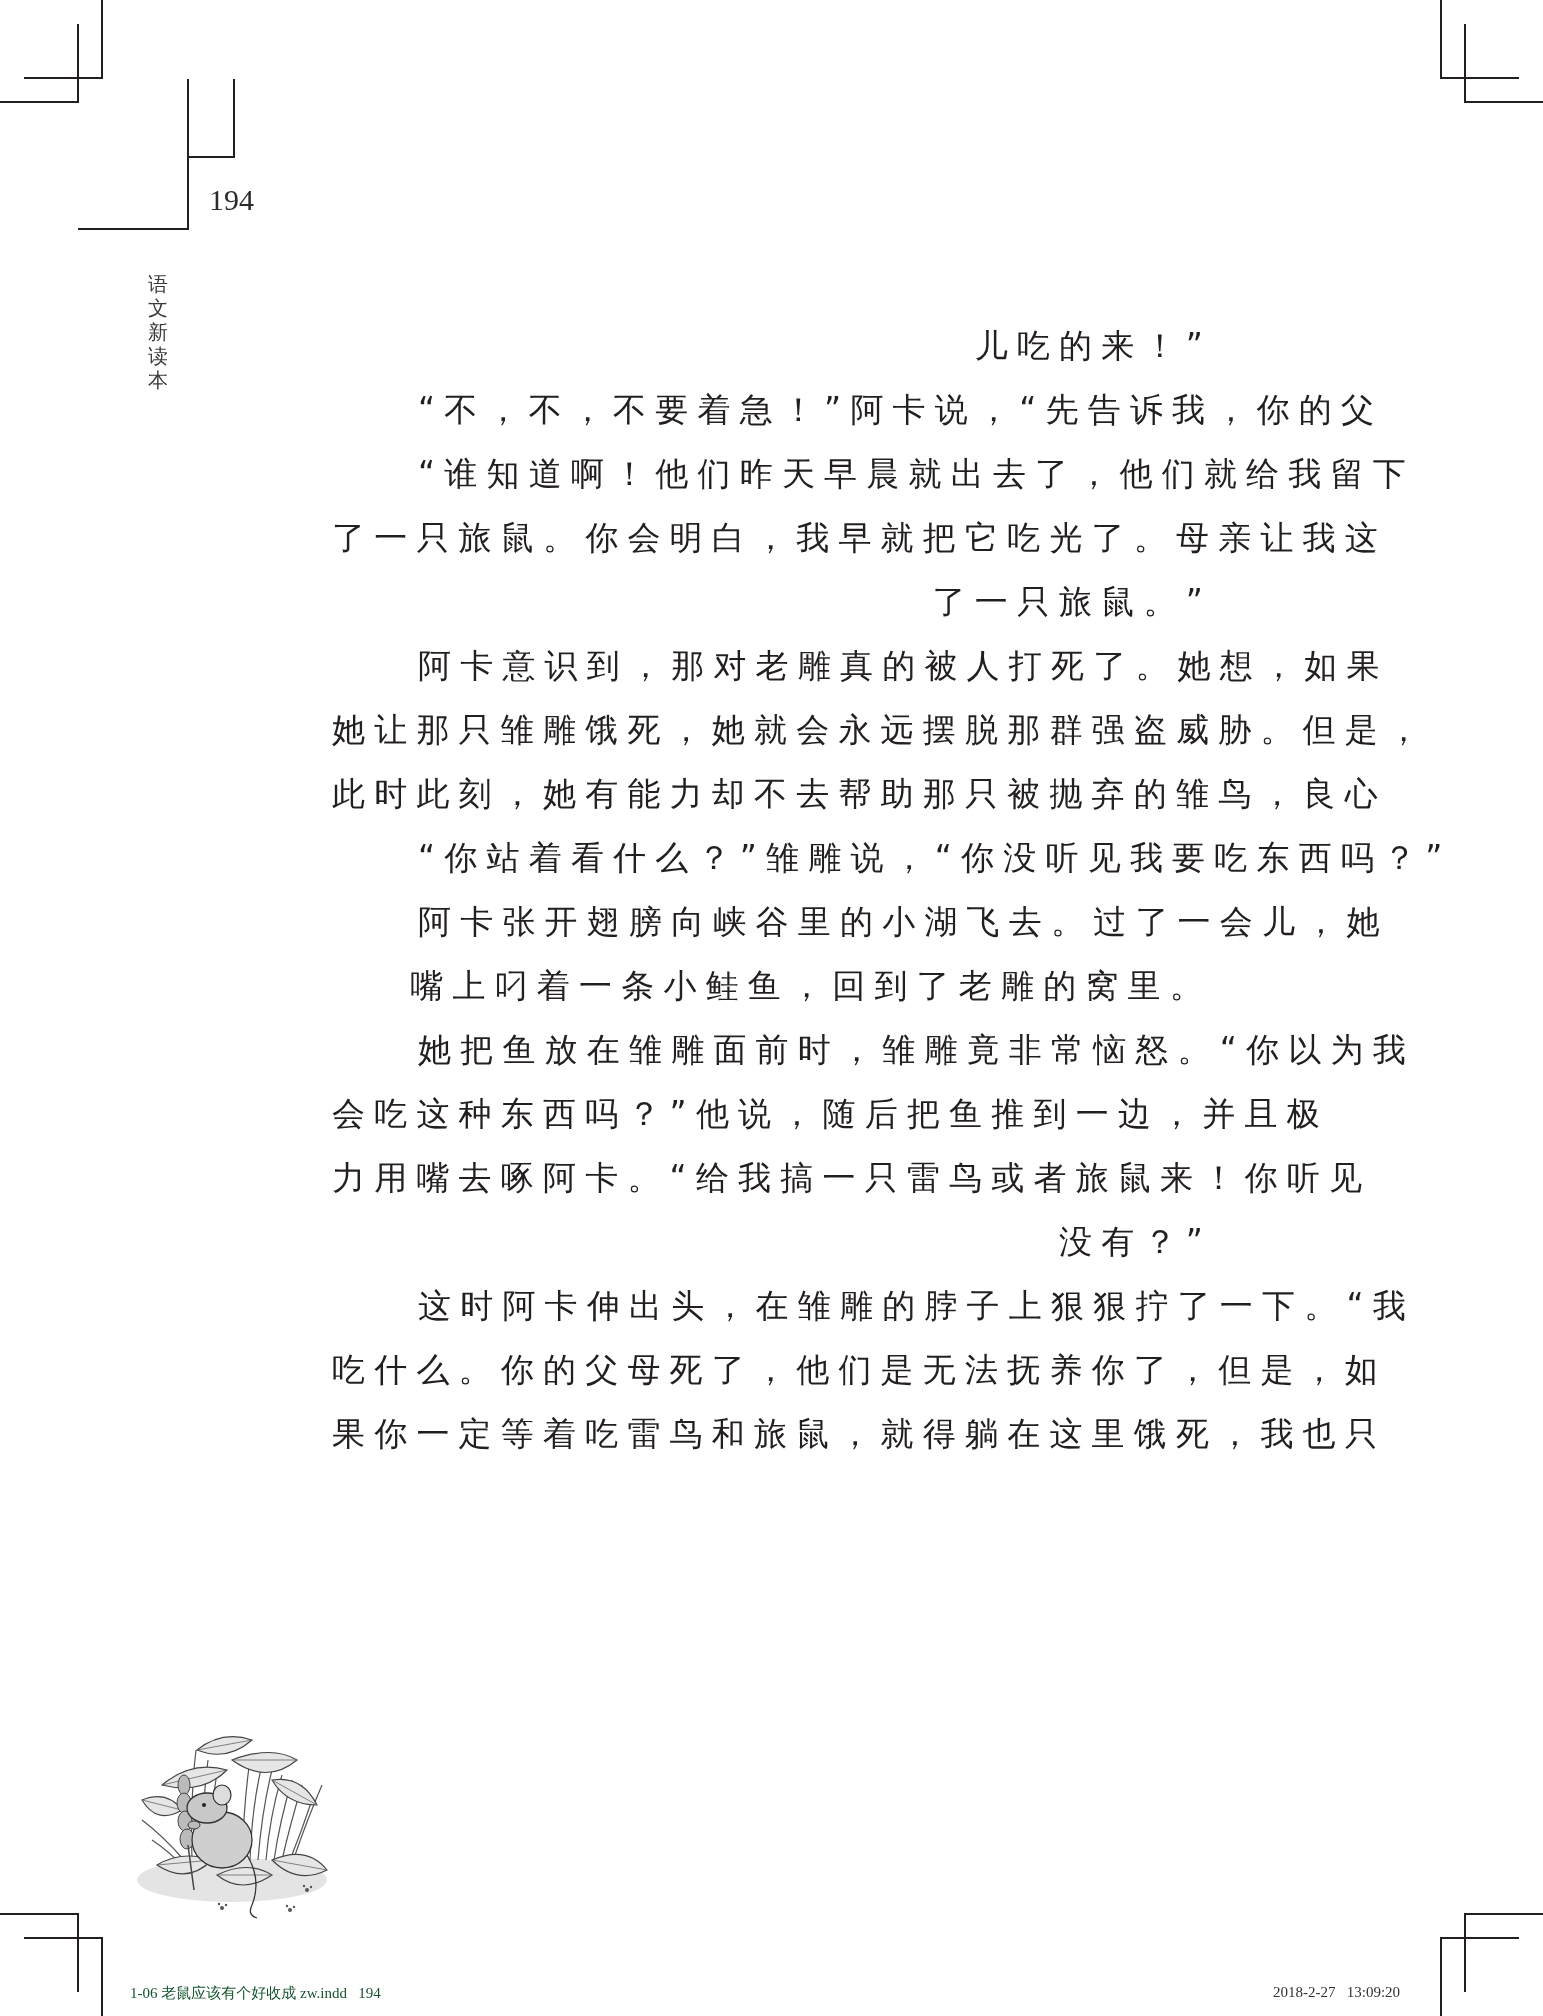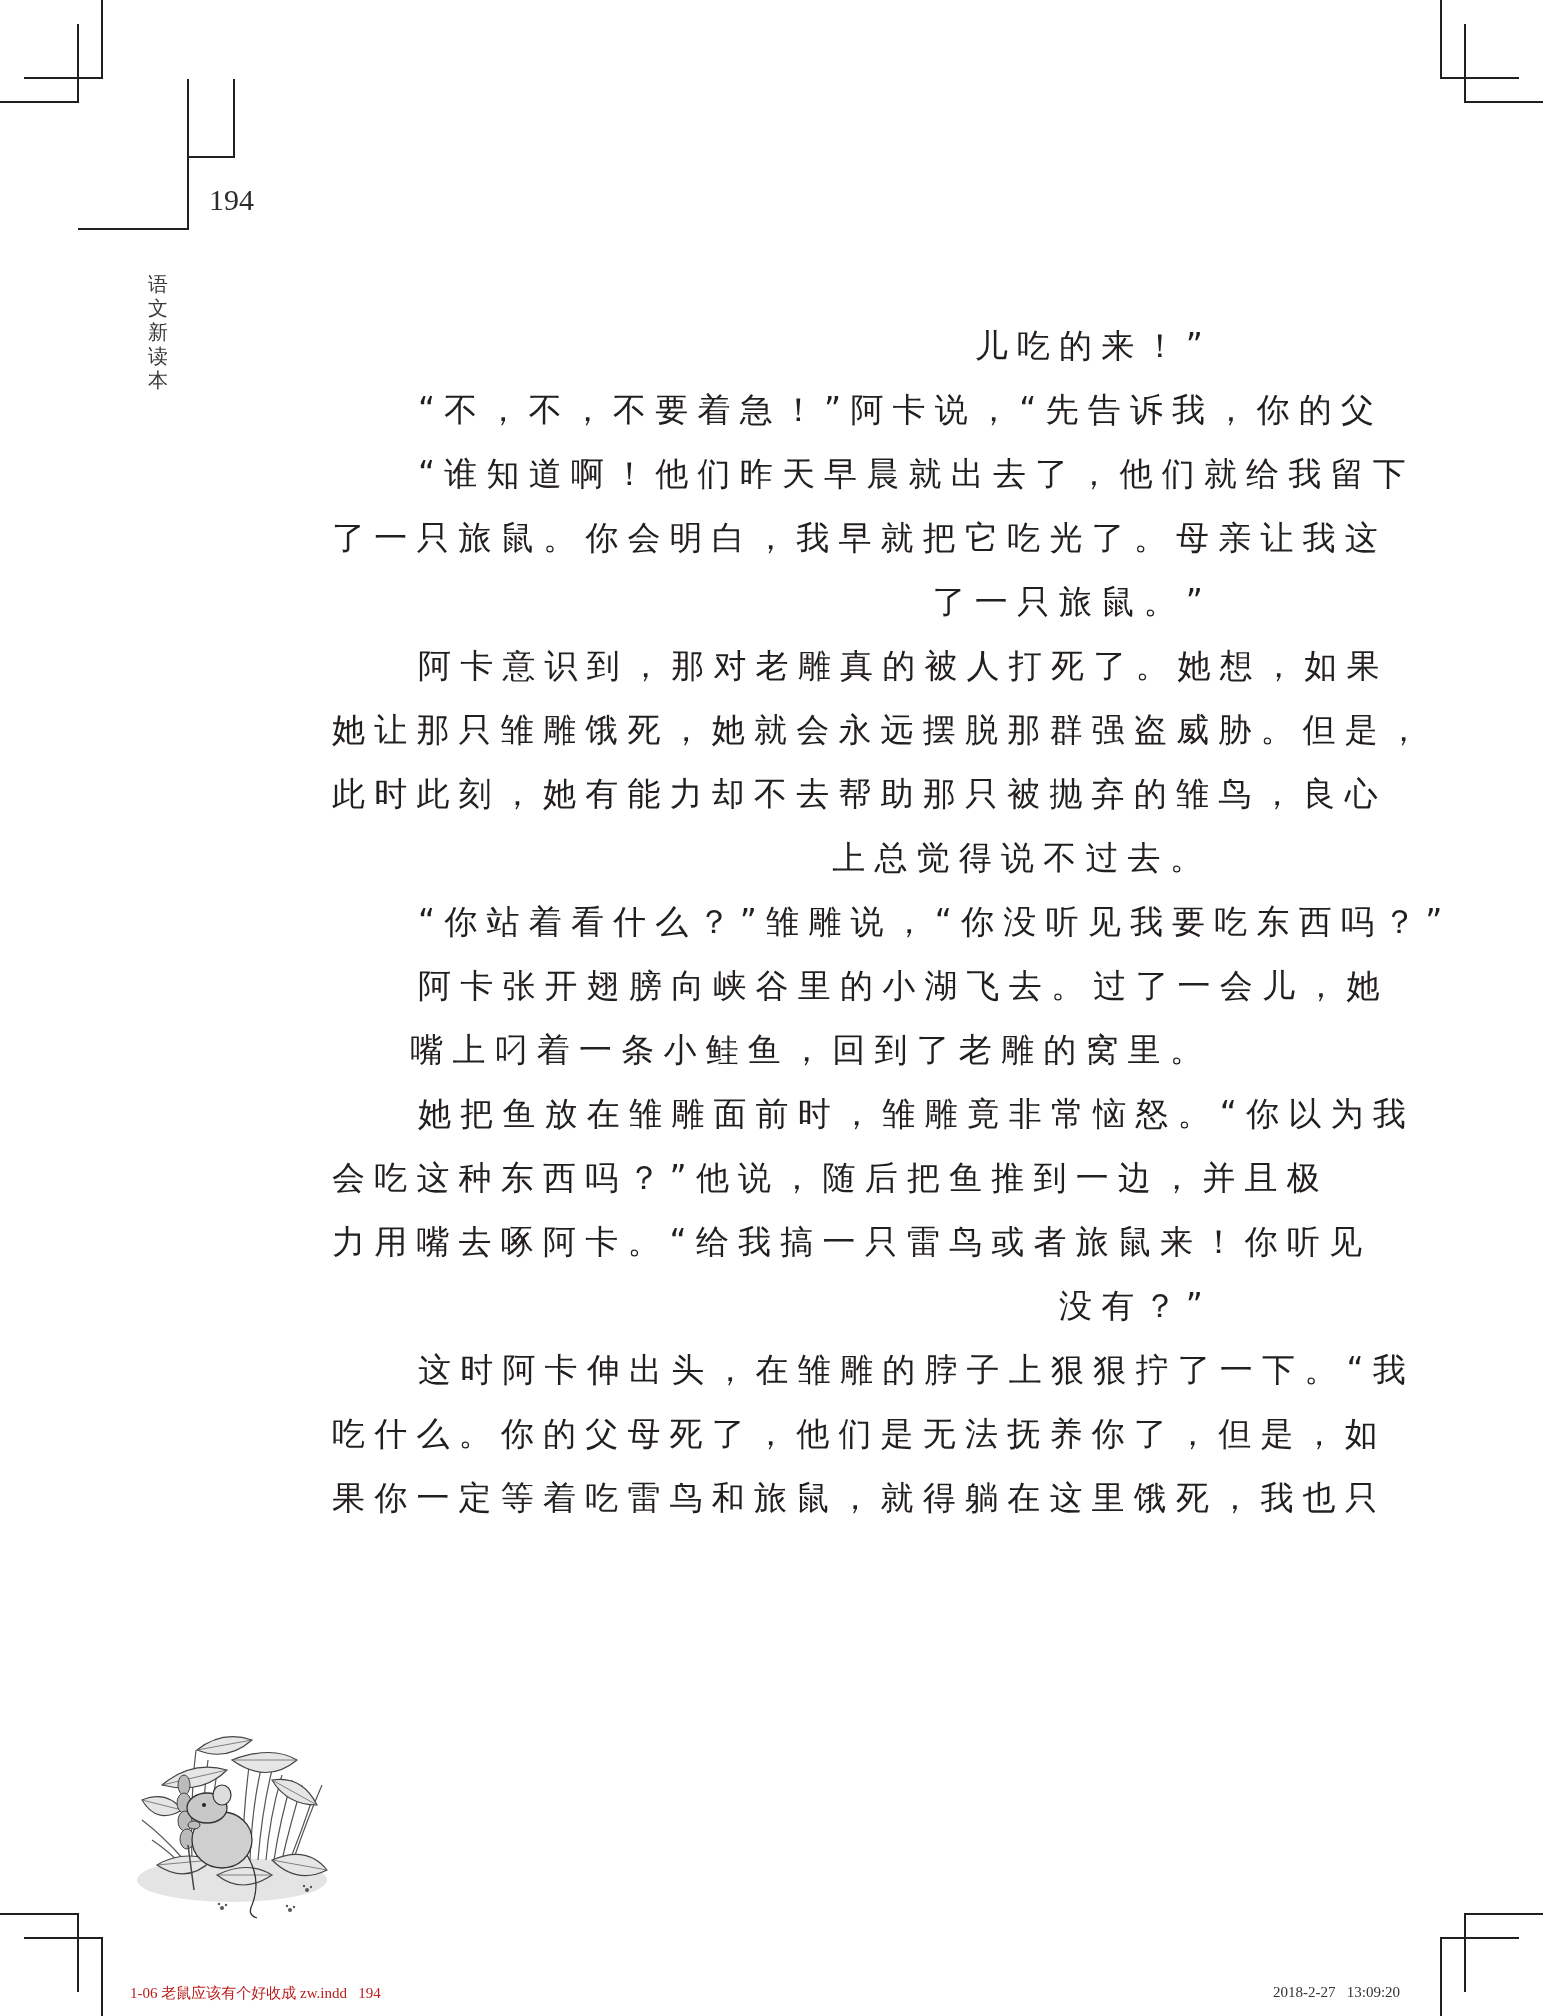--- a/index.html
+++ b/index.html
@@ -73,21 +73,21 @@
       width: 220px;
       height: 230px;
     }
 
     .slug-left {
       position: absolute;
       left: 130px;
       top: 1984px;
       font-family: "Liberation Serif", "DejaVu Serif", serif;
       font-size: 15px;
-      color: #b91c1c;
+      color: #14532d;
       white-space: pre;
     }
     .slug-right {
       position: absolute;
       left: 1273px;
       top: 1984px;
       font-family: "Liberation Serif", "DejaVu Serif", serif;
       font-size: 15px;
       color: #333;
       white-space: pre;
@@ -134,21 +134,20 @@
 
 <div class="body-text">
   <div class="line">儿吃的来！”</div>
   <div class="line indent">“不，不，不要着急！”阿卡说，“先告诉我，你的父</div>
   <div class="line indent">“谁知道啊！他们昨天早晨就出去了，他们就给我留下</div>
   <div class="line">了一只旅鼠。你会明白，我早就把它吃光了。母亲让我这</div>
   <div class="line">了一只旅鼠。”</div>
   <div class="line indent">阿卡意识到，那对老雕真的被人打死了。她想，如果</div>
   <div class="line">她让那只雏雕饿死，她就会永远摆脱那群强盗威胁。但是，</div>
   <div class="line">此时此刻，她有能力却不去帮助那只被抛弃的雏鸟，良心</div>
-  <div class="line">上总觉得说不过去。</div>
   <div class="line indent">“你站着看什么？”雏雕说，“你没听见我要吃东西吗？”</div>
   <div class="line indent">阿卡张开翅膀向峡谷里的小湖飞去。过了一会儿，她</div>
   <div class="line">嘴上叼着一条小鲑鱼，回到了老雕的窝里。</div>
   <div class="line indent">她把鱼放在雏雕面前时，雏雕竟非常恼怒。“你以为我</div>
   <div class="line">会吃这种东西吗？”他说，随后把鱼推到一边，并且极</div>
   <div class="line">力用嘴去啄阿卡。“给我搞一只雷鸟或者旅鼠来！你听见</div>
   <div class="line">没有？”</div>
   <div class="line indent">这时阿卡伸出头，在雏雕的脖子上狠狠拧了一下。“我</div>
   <div class="line">吃什么。你的父母死了，他们是无法抚养你了，但是，如</div>
   <div class="line">果你一定等着吃雷鸟和旅鼠，就得躺在这里饿死，我也只</div>

